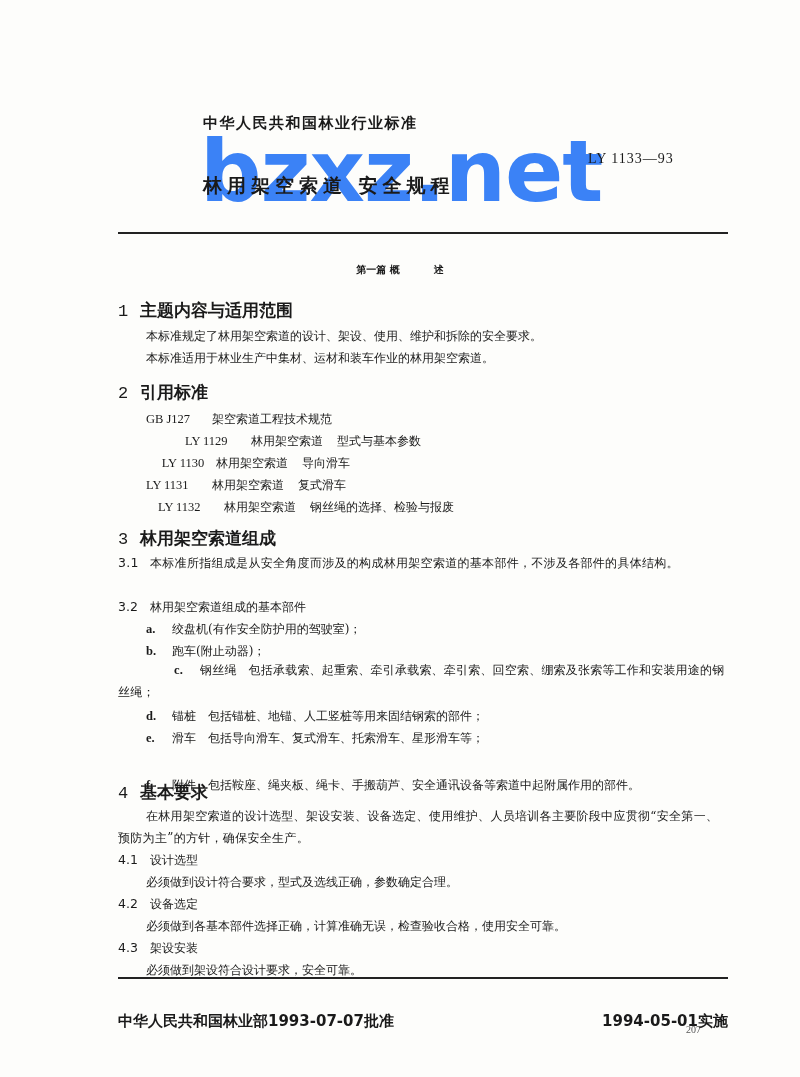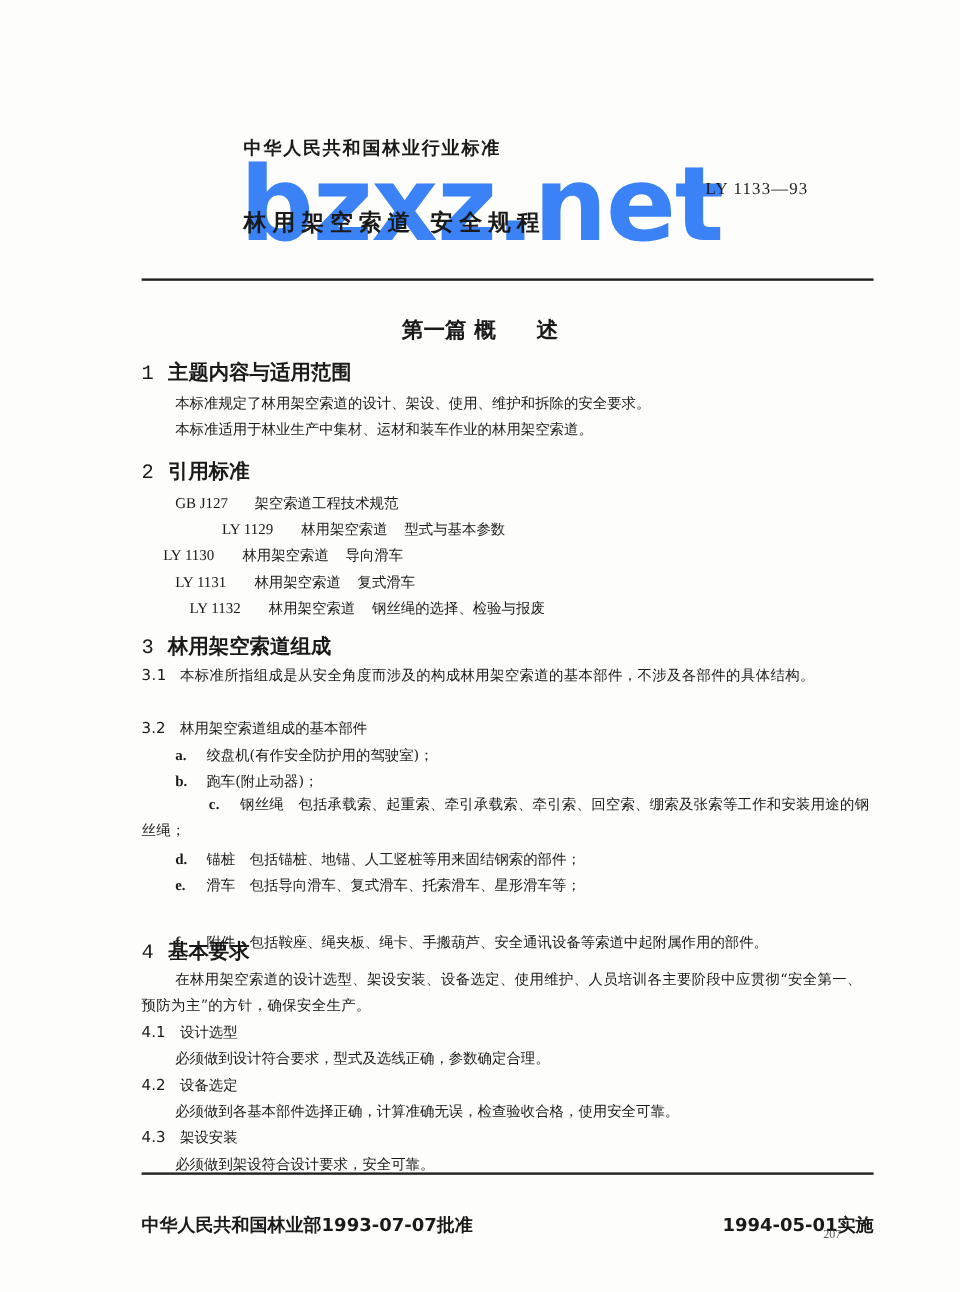--- a/index.html
+++ b/index.html
@@ -13,21 +13,21 @@
     position:absolute; left:200px; top:128px;
     font-family:"DejaVu Sans","Liberation Sans",sans-serif;
     font-weight:bold; font-size:86px; letter-spacing:-1px;
     color:#3b82f6; line-height:1;
   }
   .hdr { font-family:"DejaVu Sans","Liberation Sans",sans-serif; font-weight:bold; }
   .std-org { left:203px; top:114px; font-size:15px; letter-spacing:1.5px; }
   .std-code { left:588px; top:151px; font-size:14px; font-family:"Liberation Serif","DejaVu Serif",serif; letter-spacing:1px; }
   .std-title { left:203px; top:173px; font-size:19px; letter-spacing:5px; }
   .rule { position:absolute; left:118px; width:610px; height:2px; background:#222; }
-  .part-title { left:0; width:800px; text-align:center; top:263px; font-size:18px; }
+  .part-title { left:0; width:800px; text-align:center; top:263px; font-size:10px; }
   .part-title span { display:inline-block; margin-left:50px; }
   .sec-h { font-family:Liberation Mono, monospace; font-weight:bold; font-size:17px; }
   .sec-h .num { font-weight:normal; display:inline-block; width:22px; }
   .p { font-size:12px; }
   .ref-code { display:inline-block; width:66px; font-family:"Liberation Serif","DejaVu Serif",serif; font-size:12.5px; }
   .ref-title { display:inline-block; }
   .ref-sub { display:inline-block; margin-left:14px; }
   .subnum { font-family:"DejaVu Sans","Liberation Sans",sans-serif; display:inline-block; width:32px; font-size:12.5px; }
   .itemlbl { font-weight:bold; display:inline-block; width:26px; font-family:"Liberation Serif","DejaVu Serif",serif; font-size:12.5px; }
   .itemterm { display:inline-block; margin-right:12px; }
@@ -60,21 +60,21 @@
 
 <div class="abs sec-h" style="left:118px; top:381px;">
   <span class="num">2</span><span>引用标准</span>
 </div>
 <div class="abs p" style="left:146px; top:411px;">
   <span class="ref-code">GB J127</span><span class="ref-title">架空索道工程技术规范</span>
 </div>
 <div class="abs p" style="left:146px; top:433px;margin-left:39px;">
   <span class="ref-code">LY 1129</span><span class="ref-title">林用架空索道</span><span class="ref-sub">型式与基本参数</span>
 </div>
-<div class="abs p" style="left:136px; top:455px;">
+<div class="abs p" style="left:150px; top:455px;text-align:center;">
   <span class="ref-code">LY 1130</span><span class="ref-title">林用架空索道</span><span class="ref-sub">导向滑车</span>
 </div>
 <div class="abs p" style="left:146px; top:477px;">
   <span class="ref-code">LY 1131</span><span class="ref-title">林用架空索道</span><span class="ref-sub">复式滑车</span>
 </div>
 <div class="abs p" style="left:146px; top:499px;margin-left:12px;">
   <span class="ref-code">LY 1132</span><span class="ref-title">林用架空索道</span><span class="ref-sub">钢丝绳的选择、检验与报废</span>
 </div>
 
 <div class="abs sec-h" style="left:118px; top:527px;">

